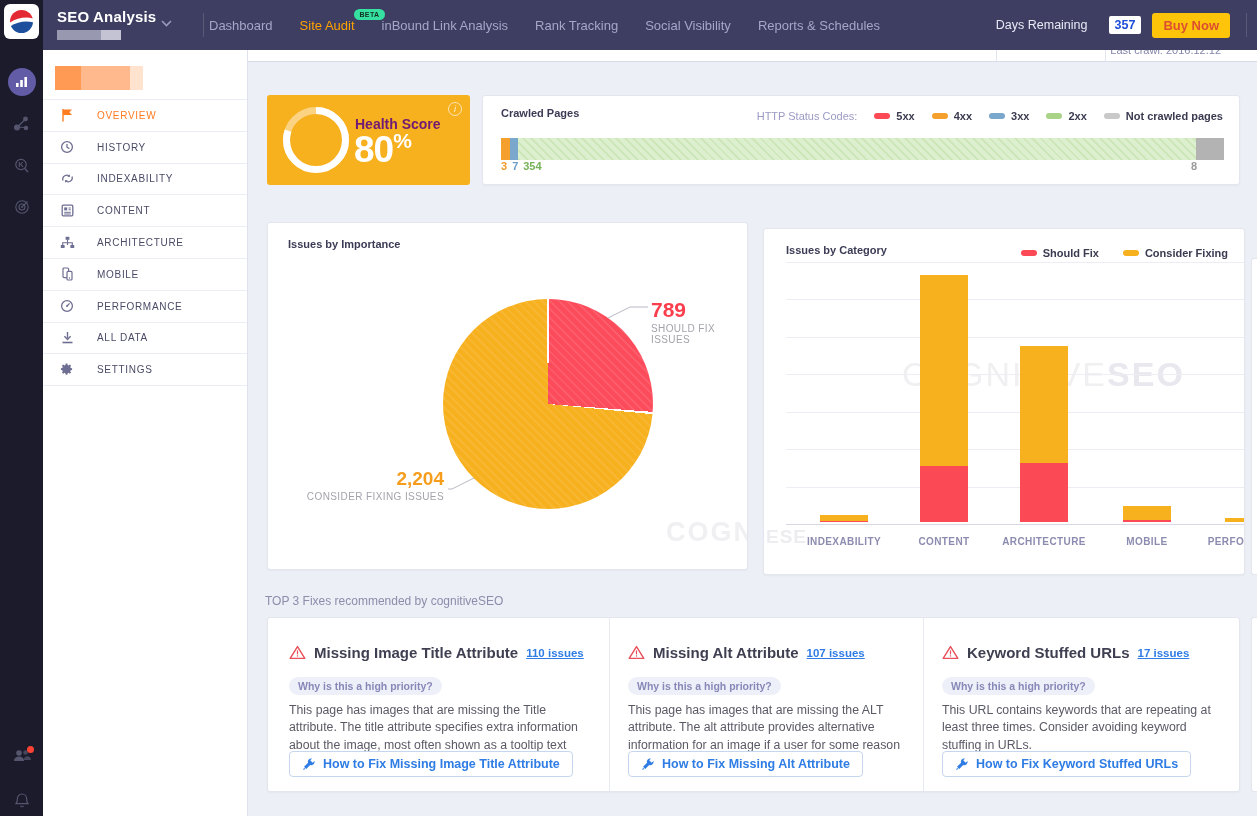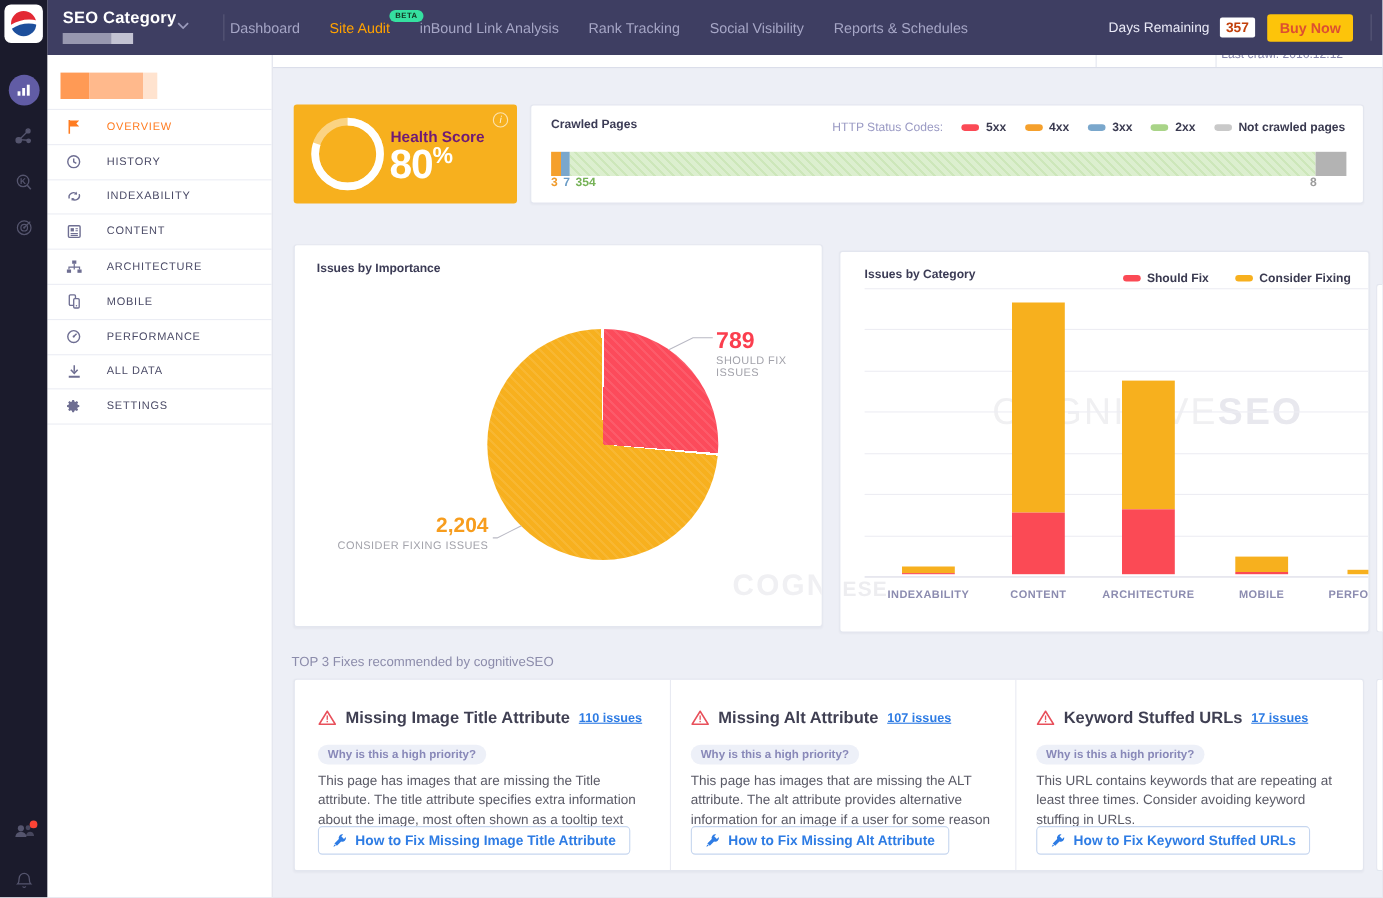--- a/index.html
+++ b/index.html
@@ -23,21 +23,21 @@
   .cbar1 { width:44px; height:10px; background:#9898b0; }
   .cbar2 { width:20px; height:10px; background:#c3c3d3; }
   .campaign-chevron { position:absolute; left:104px; top:12px; }
   .nav-vdiv { position:absolute; left:160px; top:13px; width:1px; height:24px; background:rgba(255,255,255,.14); }
   .primary-nav { position:absolute; left:166px; top:0; height:50px; display:flex; align-items:center; gap:27px; }
   .nav-item { position:relative; color:#a6a6c6; font-size:13px; cursor:pointer; white-space:nowrap; }
   .nav-item.active { color:#ffa200; }
   .nav-badge { position:absolute; top:-9px; right:-30px; background:#35e0a0; color:#14321f; font-size:7px; font-weight:bold; padding:2px 5px; border-radius:6px; letter-spacing:.4px; }
   .nav-right { position:absolute; right:10px; top:0; height:50px; display:flex; align-items:center; }
   .days-label { color:#e9e9f6; font-size:12.5px;padding-left:22px; }
-  .days-badge { background:#fff; color:#c2410c; font-size:12.5px; font-weight:bold; padding:2px 6px; border-radius:2px; margin-left:9px; }
+  .days-badge { background:#fff; color:#1d4ed8; font-size:12.5px; font-weight:bold; padding:2px 6px; border-radius:2px; margin-left:21px; }
   .buy-btn { background:#fdc40a; color:#dd4f31; font-size:13px; font-weight:bold; border:none; padding:5px 11px; border-radius:3px; margin-left:11px; cursor:pointer; }
   .nav-right-div { width:1px; height:24px; background:rgba(255,255,255,.14); margin-left:16px; }
 
   
   .subheader { position:absolute; left:248px; top:50px; width:1009px; height:12px; background:#fff; border-bottom:1px solid #d8dbe8; overflow:hidden; z-index:5; }
   .subheader .vline { position:absolute; top:0; width:1px; height:12px; background:#e3e6ef; }
   .lastcrawl { position:absolute; right:36px; top:-6px; font-size:11px; color:#8585ab; white-space:nowrap; }
 
   
   .sidebar { position:absolute; left:43px; top:50px; width:205px; height:766px; background:#fff; border-right:1px solid #dfe2ec; z-index:20; }
@@ -189,21 +189,21 @@
     <div class="rail-icon" style="top:792px">
       <svg width="16" height="18" viewBox="0 0 16 18">
         <path d="M8 2a4.6 4.6 0 0 0-4.6 4.6c0 3.6-1.4 5-1.4 5h12s-1.4-1.4-1.4-5A4.6 4.6 0 0 0 8 2z" fill="none" stroke="#55556e" stroke-width="1.2"></path>
         <path d="M6.6 13.8a1.5 1.5 0 0 0 2.8 0" fill="none" stroke="#55556e" stroke-width="1.2"></path>
       </svg>
     </div>
   </div>
 
   <header class="navbar">
     <div class="campaign">
-      <div class="campaign-title">SEO Category</div>
+      <div class="campaign-title">SEO Analysis</div>
       <div class="campaign-bars">
           <i class="cbar1"></i>
           <i class="cbar2"></i>
         </div>
       <svg class="campaign-chevron" width="11" height="7" viewBox="0 0 11 7">
         <path d="M1 1l4.5 4.5L10 1" fill="none" stroke="#9a9abb" stroke-width="1.6"></path>
       </svg>
     </div>
     <div class="nav-vdiv"></div>
     <nav class="primary-nav">

